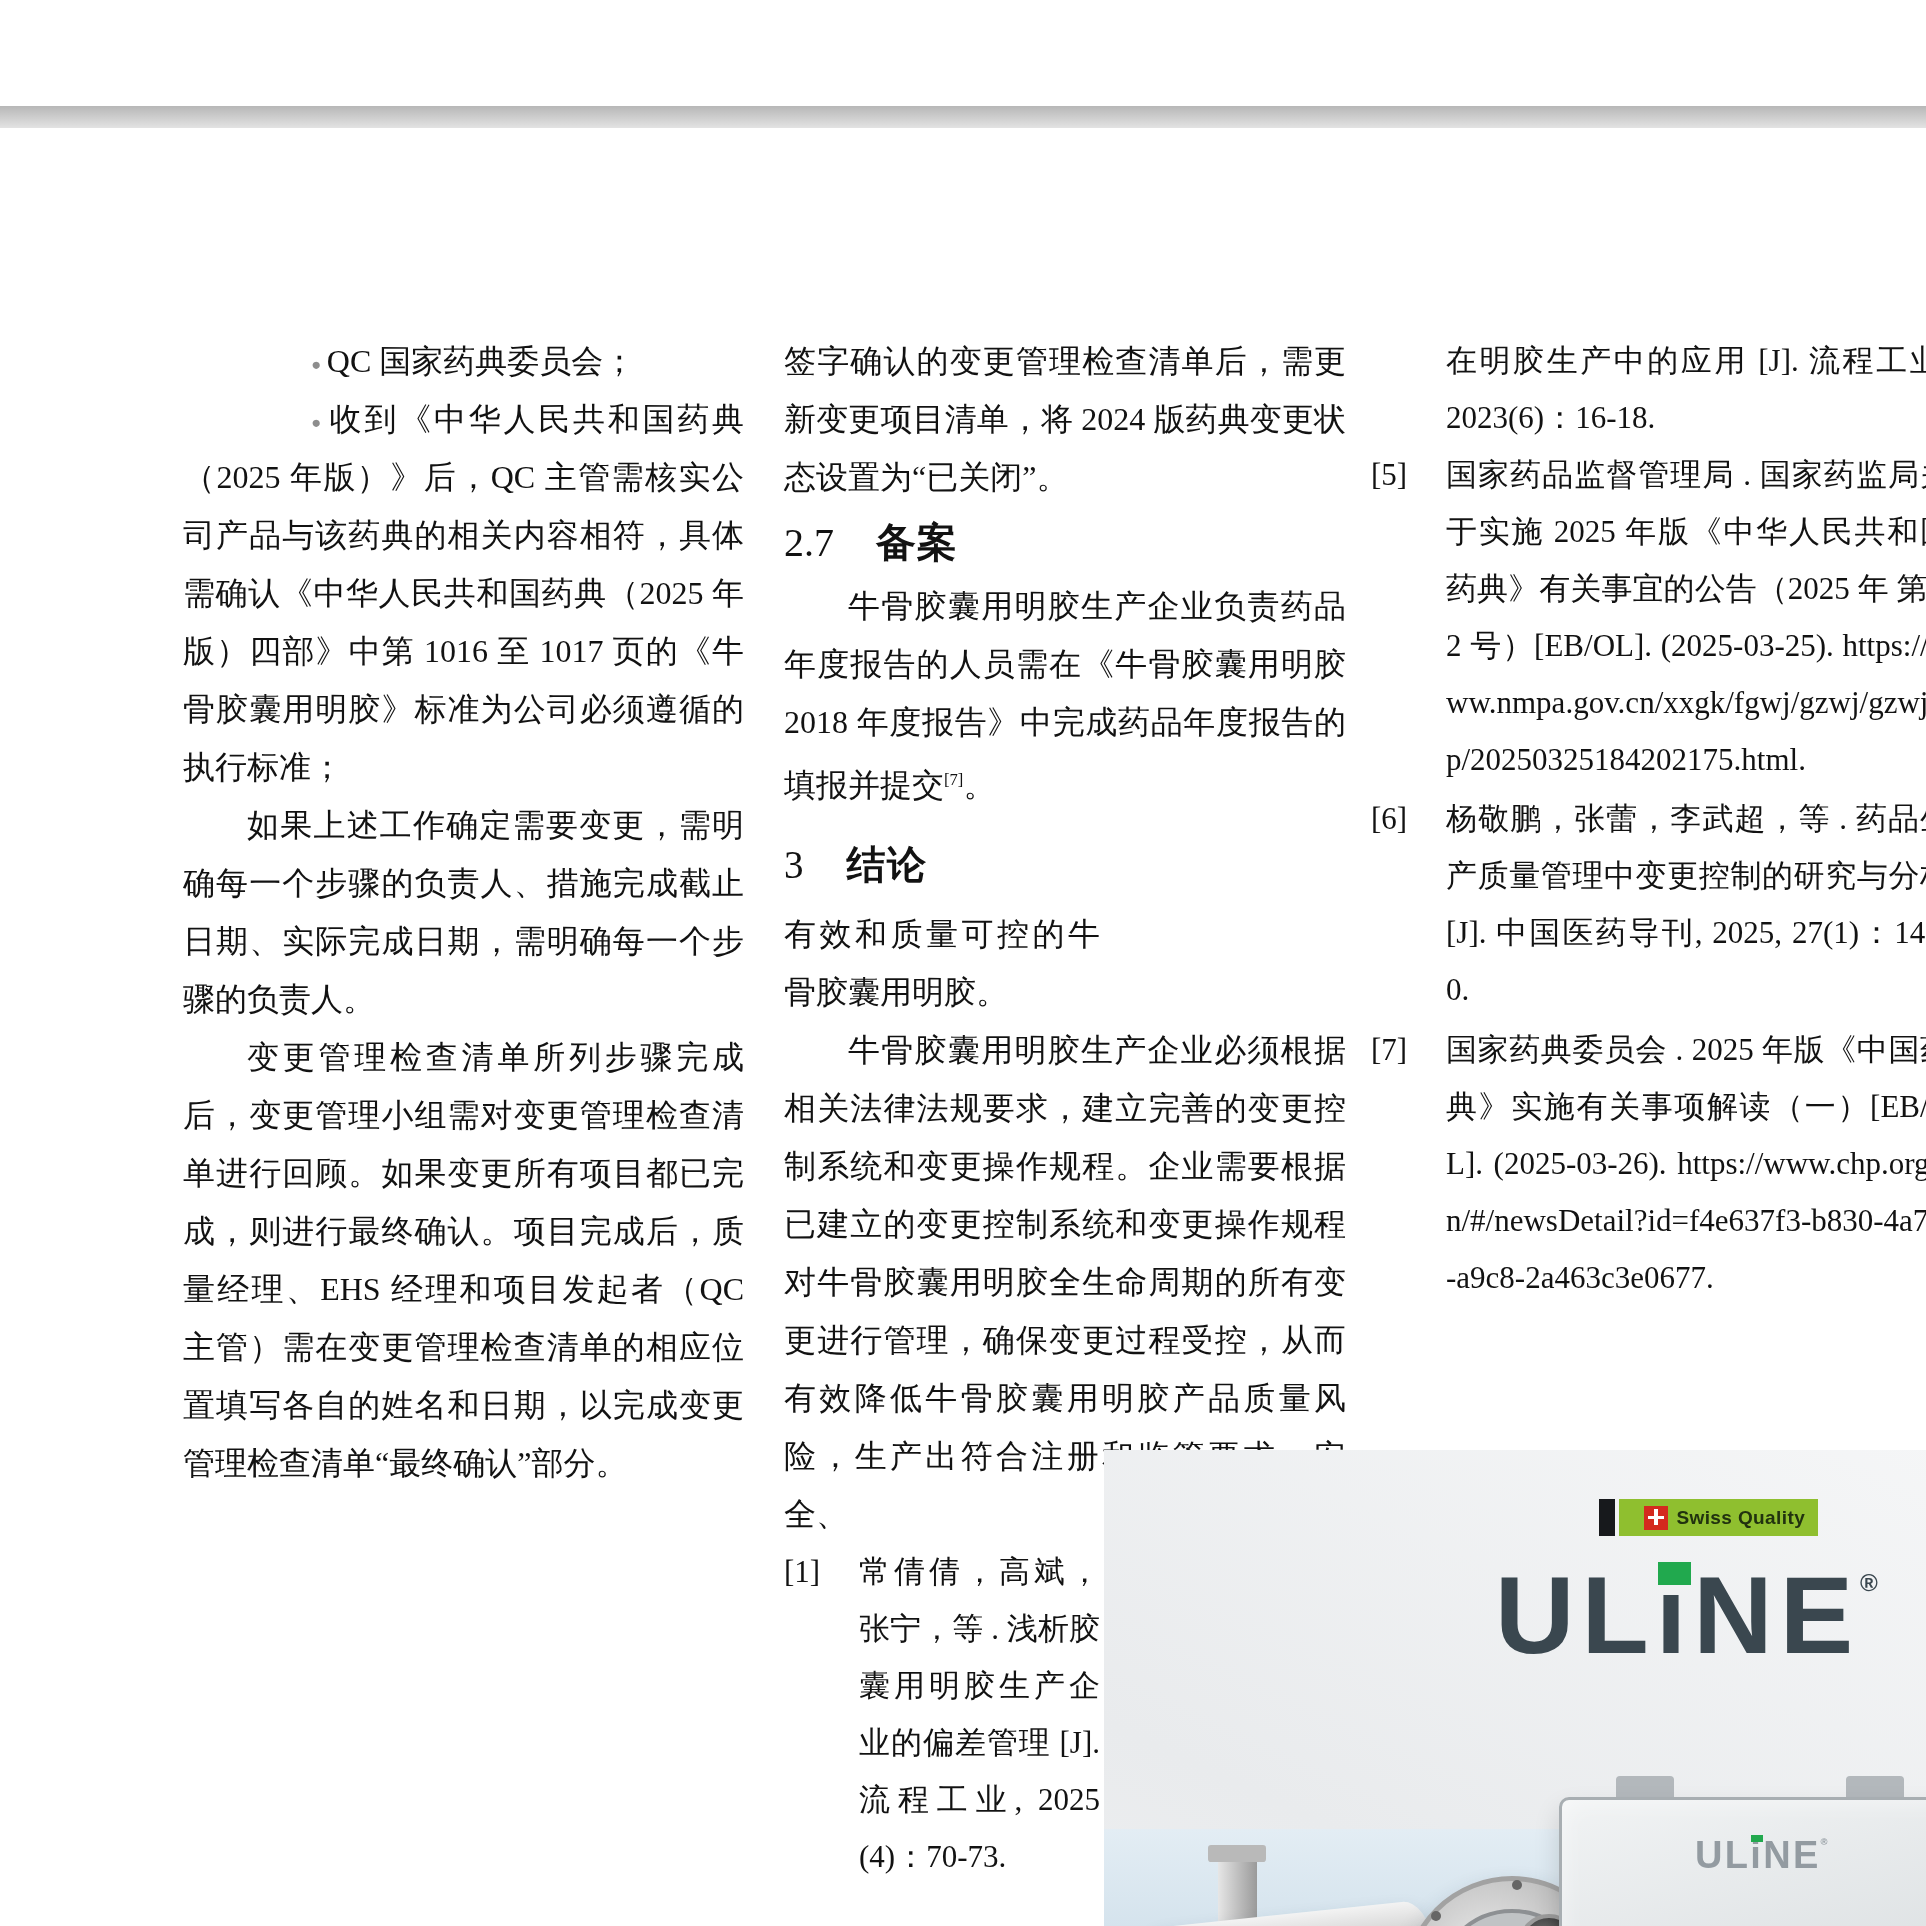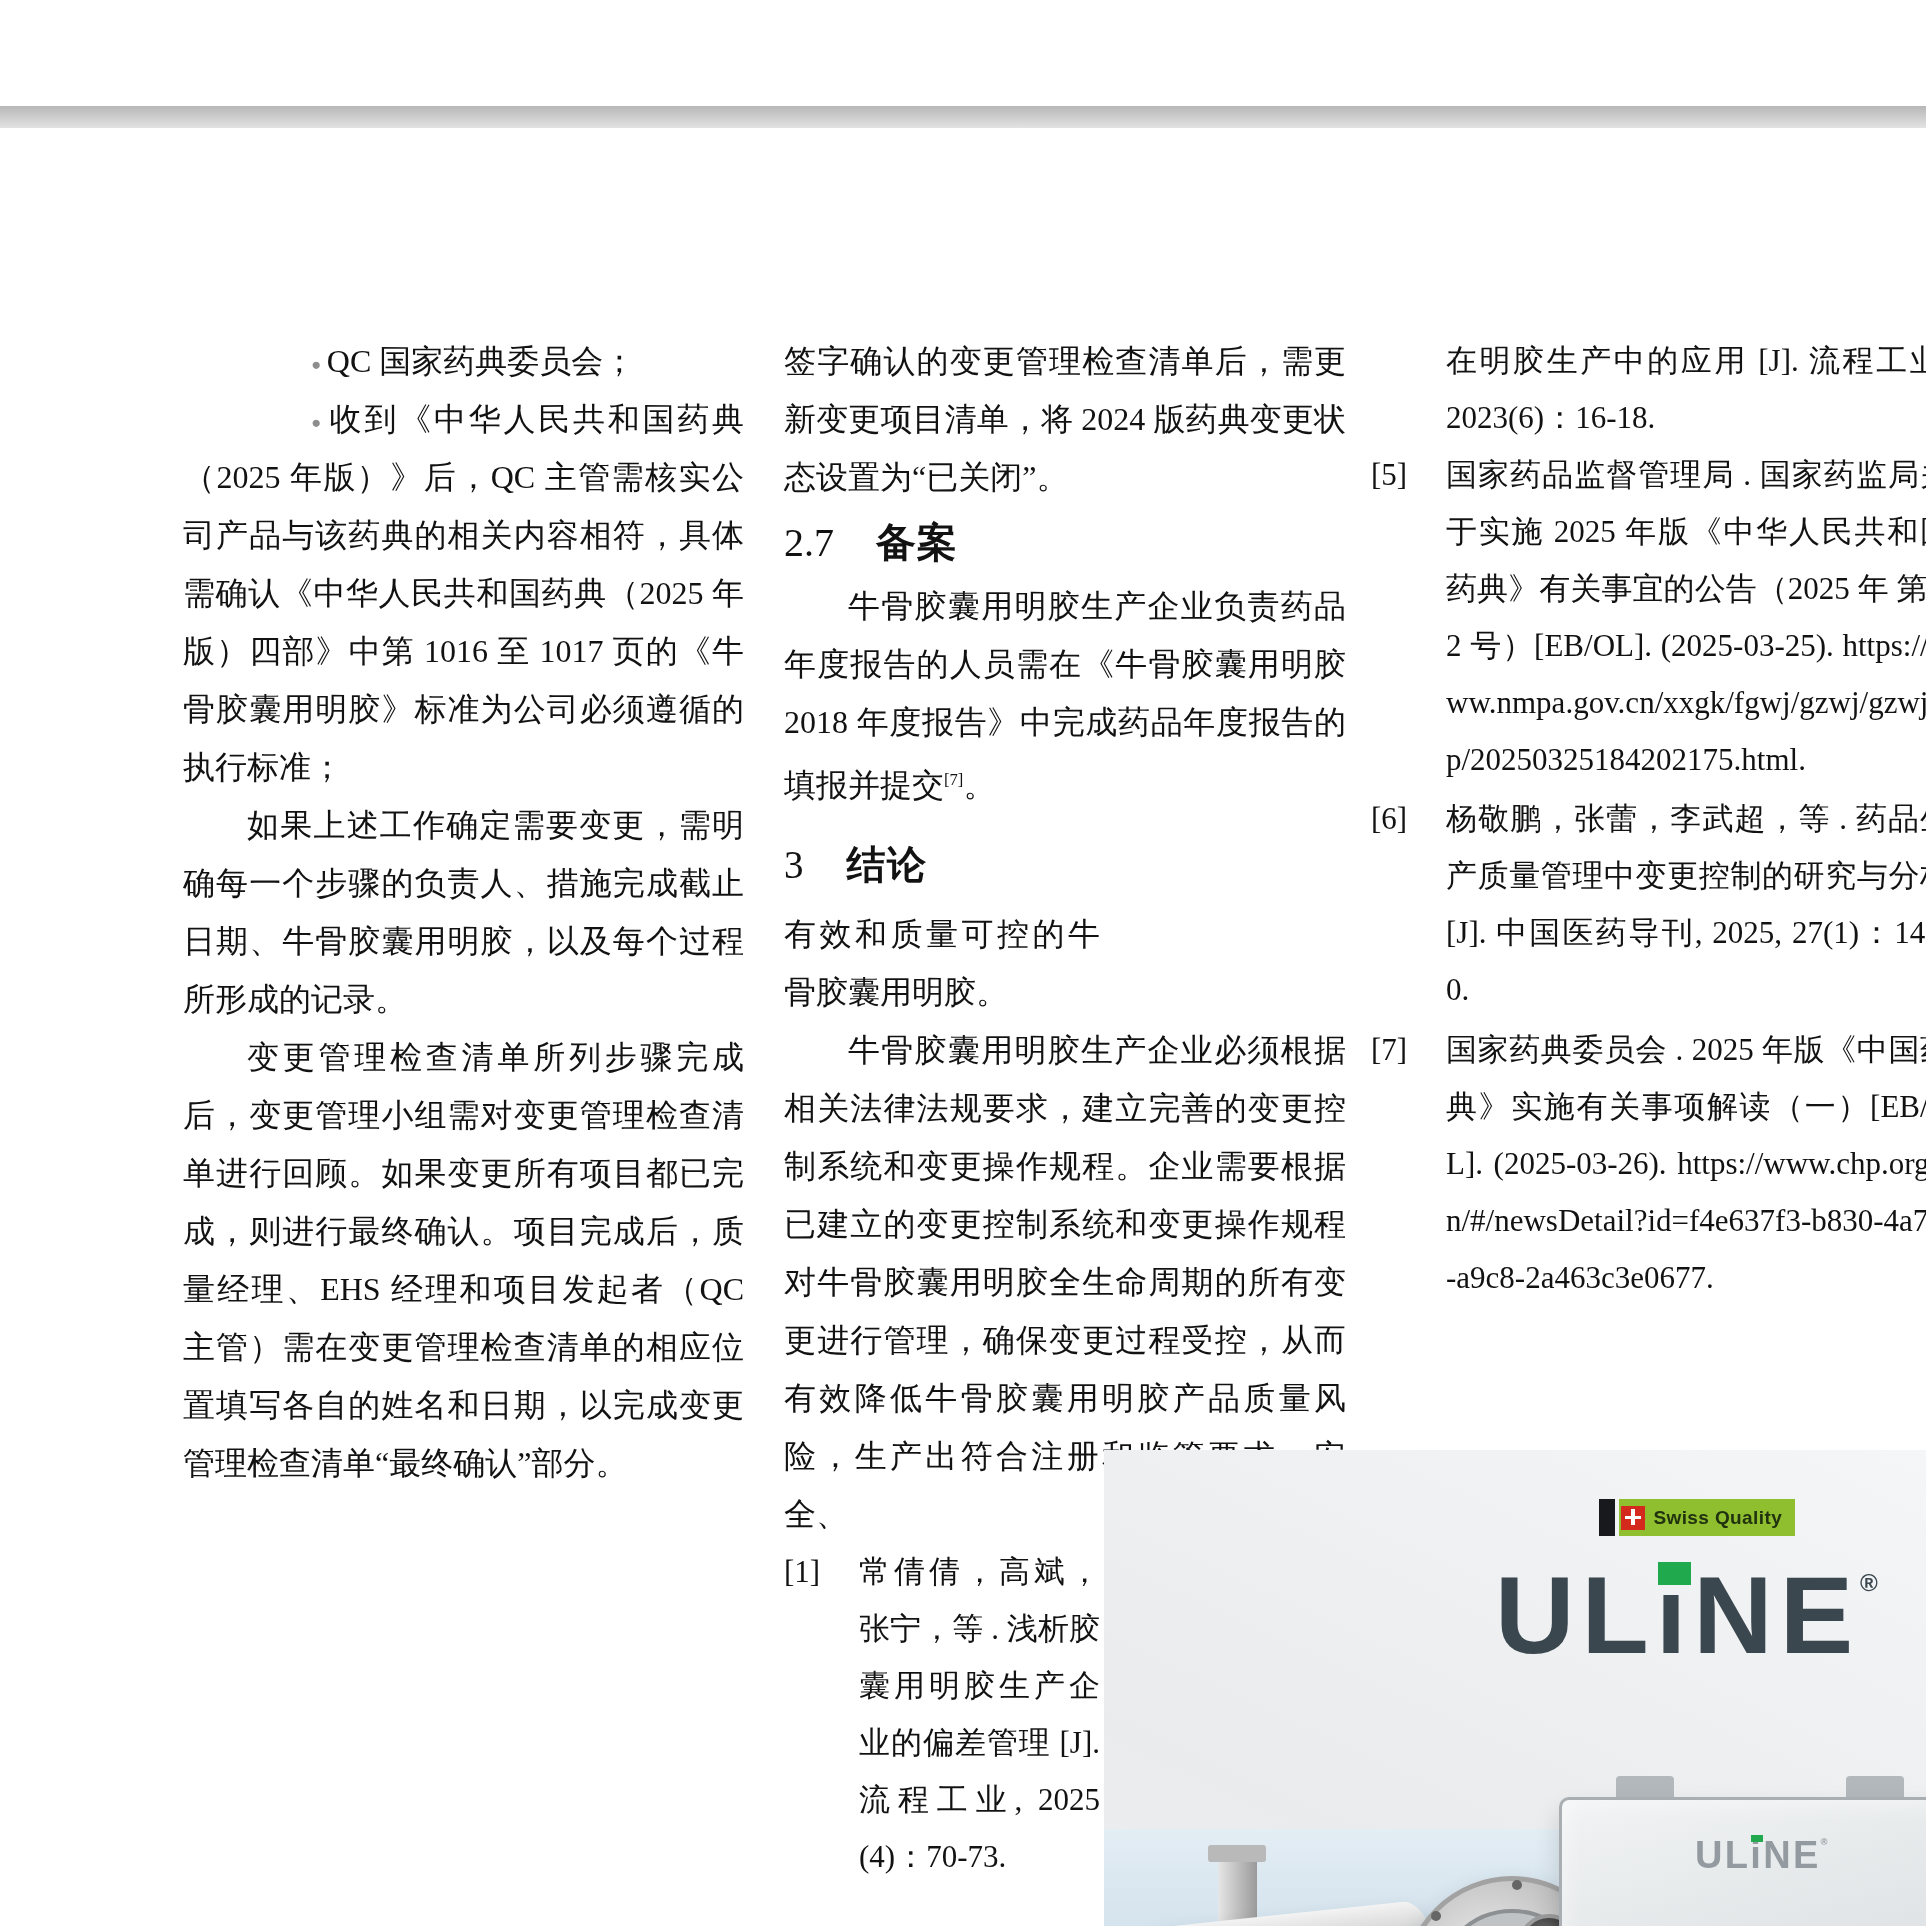--- a/index.html
+++ b/index.html
@@ -38,21 +38,21 @@
       font-family:"Liberation Sans","DejaVu Sans",sans-serif;}
   .soft-sweep{position:absolute;left:-116px;top:578px;width:1271px;height:578px;
       transform:rotate(-18deg);background:linear-gradient(180deg,rgba(0,0,0,0.045),rgba(0,0,0,0) 55%);}
   .stripe{position:absolute;background:#25a351;}
   .stripe.s1{left:-31px;top:414px;width:1002px;height:14px;transform:rotate(10deg);transform-origin:left top;}
   .whiteband{position:absolute;left:-46px;top:443px;width:1040px;height:127px;transform:rotate(10deg);
              transform-origin:left top;background:rgba(255,255,255,0.85);}
   
   .badge{position:absolute;left:495px;top:49px;height:37px;display:flex;align-items:stretch;}
   .badge .bar{width:16px;background:#17191c;margin-right:3.9px;}
-  .badge .green{background:#8fbf2f;display:flex;align-items:center;padding:0 13px 0 2px;}
+  .badge .green{background:#8fbf2f;display:flex;align-items:center;padding:0 13px 0 25px;}
   .badge .cross{position:relative;width:24px;height:24px;background:#d42a1e;margin-right:8.5px;}
   .badge .cross::before{content:"";position:absolute;left:10px;top:3.9px;width:3.9px;height:16px;background:#fff;}
   .badge .cross::after{content:"";position:absolute;left:3.9px;top:10px;width:16px;height:3.9px;background:#fff;}
   .badge .btxt{font-size:19px;font-weight:700;color:#21320f;letter-spacing:0.4px;}
   
   .brand{position:absolute;left:391px;top:110px;font-size:110px;font-weight:900;color:#3a474f;
          letter-spacing:7px;line-height:1;}
   .brand .idot{position:relative;display:inline-block;}
   .brand .idot::after{content:"";position:absolute;left:6%;top:0.015em;width:0.30em;height:0.21em;background:#21a94e;}
   .brand .reg{font-size:0.22em;vertical-align:2.55em;letter-spacing:0;font-weight:700;}
@@ -90,21 +90,21 @@
 </style>
 </head>
 <body>
 
 <div class="page">
   <div class="topbar"></div>
 
   <div class="col col1">
     <p class="bpara"><span class="bullet-dot">●</span><span>QC 国家药典委员会；</span></p>
     <p class="bpara"><span class="bullet-dot">●</span><span>收到《中华人民共和国药典（2025 年版）》后，QC 主管需核实公司产品与该药典的相关内容相符，具体需确认《中华人民共和国药典（2025 年版）四部》中第 1016 至 1017 页的《牛骨胶囊用明胶》标准为公司必须遵循的执行标准；</span></p>
-    <p class="para">如果上述工作确定需要变更，需明确每一个步骤的负责人、措施完成截止日期、牛骨胶囊用明胶，以及每个过程所形成的记录。</p>
+    <p class="para">如果上述工作确定需要变更，需明确每一个步骤的负责人、措施完成截止日期、实际完成日期，需明确每一个步骤的负责人。</p>
     <p class="para">变更管理检查清单所列步骤完成后，变更管理小组需对变更管理检查清单进行回顾。如果变更所有项目都已完成，则进行最终确认。项目完成后，质量经理、EHS 经理和项目发起者（QC 主管）需在变更管理检查清单的相应位置填写各自的姓名和日期，以完成变更管理检查清单“最终确认”部分。</p>
 
   </div>
 
   <div class="col col2">
     <p class="para noindent">签字确认的变更管理检查清单后，需更新变更项目清单，将 2024 版药典变更状态设置为“已关闭”。</p>
     <p class="h-sec"><span class="no">2.7</span><span class="tt">备案</span></p>
     <p class="para"><span>牛骨胶囊用明胶生产企业负责药品年度报告的人员需在《牛骨胶囊用明胶 2018 年度报告》中完成药品年度报告的填报并提交</span><sup class="fn">[7]</sup><span>。</span></p>
     <p class="h-big"><span class="no">3</span><span class="tt">结论</span></p>
     <p class="para noindent narrow">有效和质量可控的牛骨胶囊用明胶。</p>

